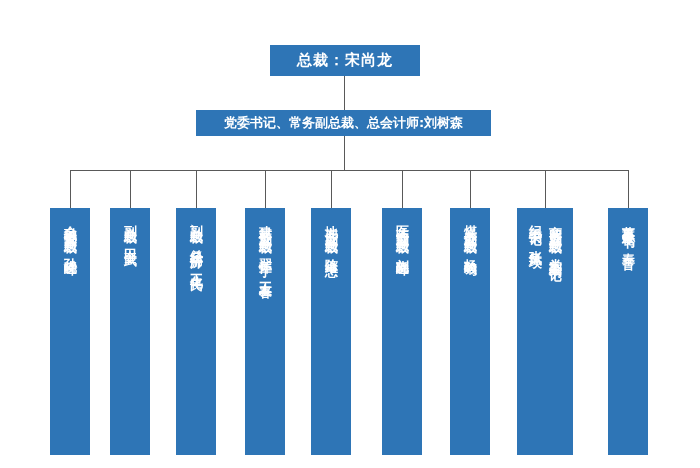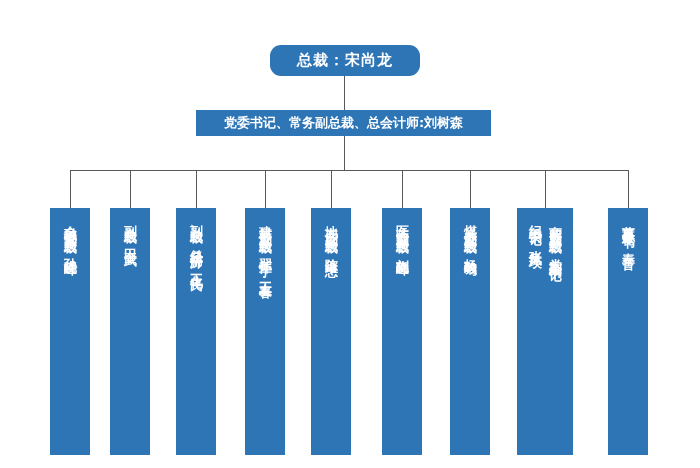--- a/index.html
+++ b/index.html
@@ -19,21 +19,21 @@
     background: #2e75b6;
     color: #ffffff;
     display: flex;
     align-items: center;
     justify-content: center;
     font-weight: bold;
     text-align: center;
   }
   .root-box {
     left: 270px; top: 45px; width: 150px; height: 31px;
-    font-size: 15px; letter-spacing: 1px; border-radius: 11px;
+    font-size: 15px; letter-spacing: 1px;
   }
   .l2-box {
     left: 196px; top: 110px; width: 295px; height: 26px;
     font-size: 13px;
   }
   .line {
     position: absolute;
     background: #595959;
   }
   .vbox {

